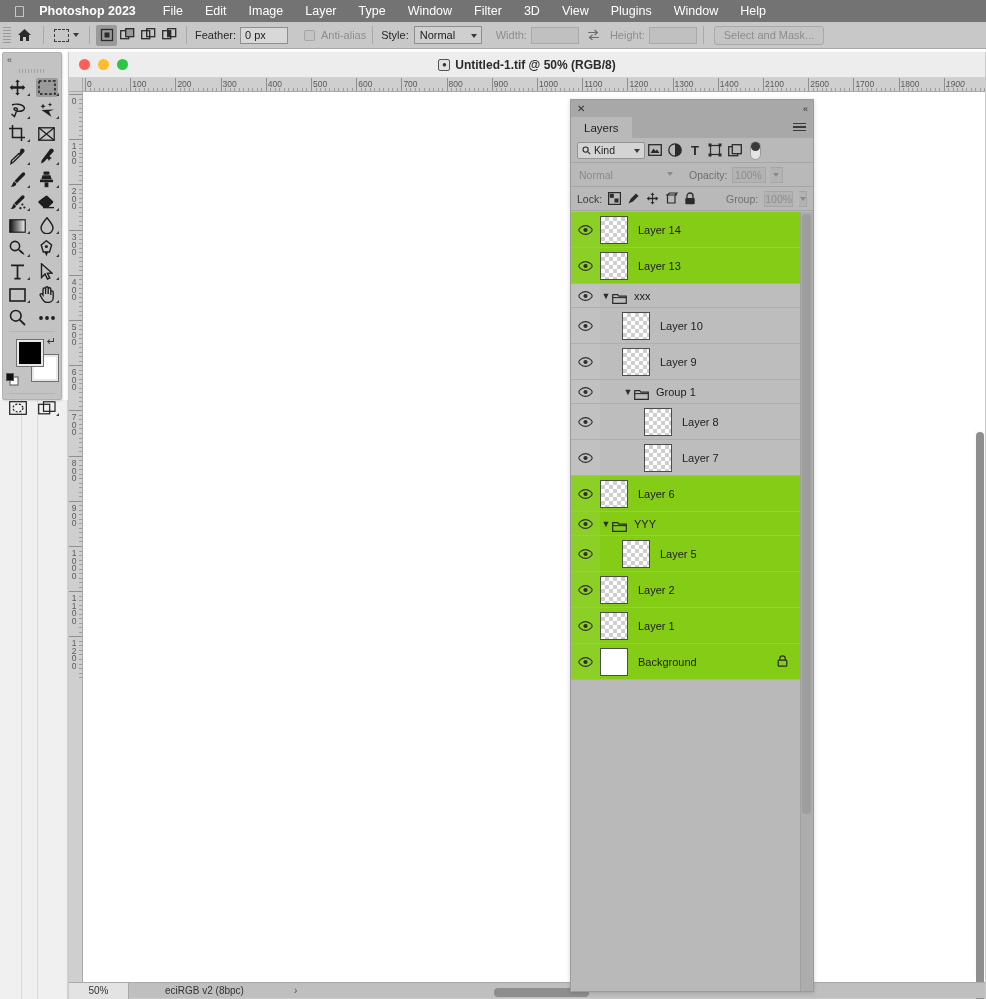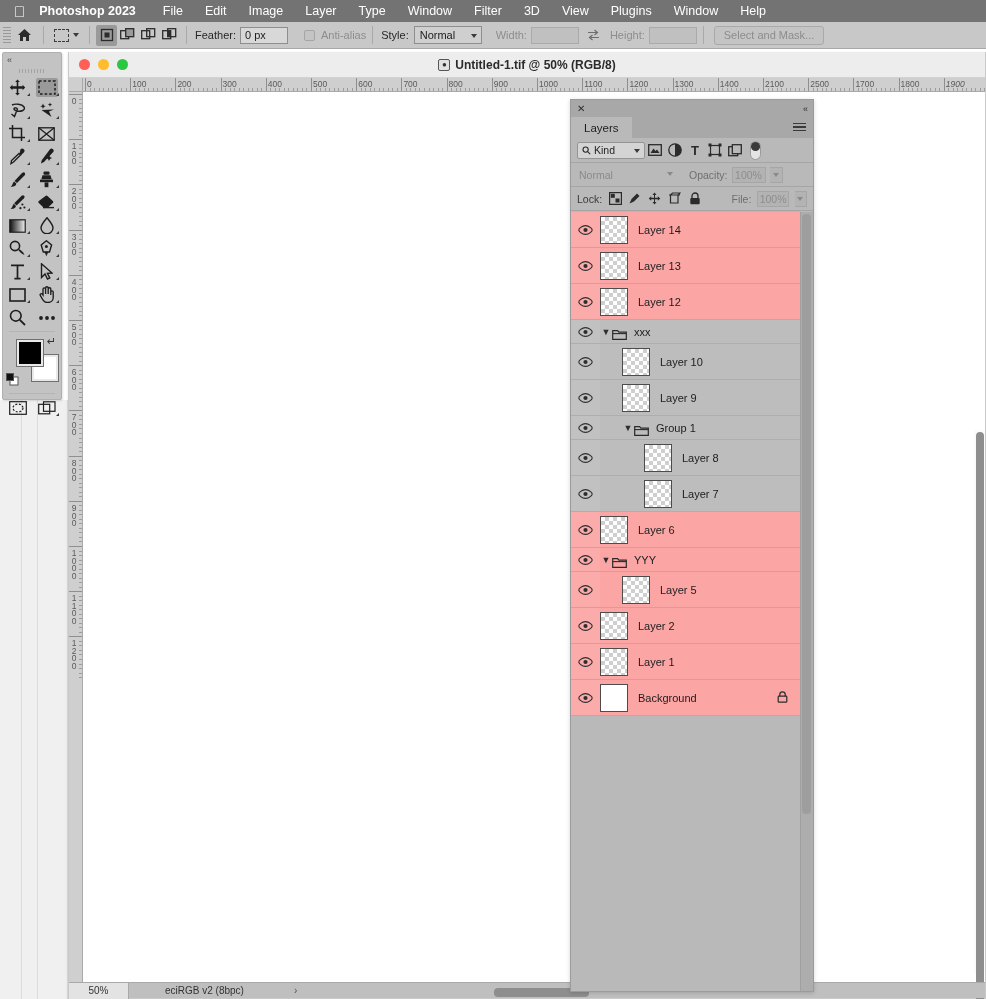--- a/index.html
+++ b/index.html
@@ -207,21 +207,21 @@
   }
   .lockico { width:15px;height:15px;display:flex;align-items:center;justify-content:center;}
   .fill-lab { margin-left:24px; color:#6f6f6f;}
 
   .layerlist { position:absolute; left:0; top:112px; width:230px; bottom:0;
     background:#b9b9b9; overflow:hidden;}
   .lrow {
     height:36px; display:flex; align-items:center; position:relative;
     border-bottom:1px solid #aeaeae; background:#bdbdbd;
   }
-  .lrow.sel { background:#fca5a5; }
+  .lrow.sel { background:#84cc16; }
   .lrow.grouprow { height:24px; }
   .eye { width:29px; display:flex;align-items:center;justify-content:center; flex:none;}
   .eyebox{ position:absolute; left:0; top:0; bottom:0; width:29px; background:rgba(255,255,255,.07);}
   .thumb {
     width:28px;height:28px; border:1.5px solid #4c4c4c; flex:none;
     background-color:#fff;
     background-image:
       linear-gradient(45deg,#cfcfcf 25%,transparent 25%,transparent 75%,#cfcfcf 75%),
       linear-gradient(45deg,#cfcfcf 25%,transparent 25%,transparent 75%,#cfcfcf 75%);
     background-size:8px 8px; background-position:0 0,4px 4px;
@@ -817,21 +817,21 @@
         <svg width="13" height="13" viewBox="0 0 13 13">
             <path d="M1 3 H12 M2.5 3 V11 H10 V3 M2.5 3 L4.5 1 H12 L10 3" fill="none" stroke="#2b2b2b" stroke-width="1.2"></path>
           </svg>
       </span>
       <span class="lockico">
         <svg width="12" height="13" viewBox="0 0 12 13">
             <path d="M3 6 V4 a3 3 0 0 1 6 0 V6" fill="none" stroke="#2b2b2b" stroke-width="1.3"></path>
             <rect x="1.3" y="6" width="9.4" height="6.2" rx="1" fill="#2b2b2b"></rect>
           </svg>
       </span>
-      <span class="fill-lab">File:</span>
+      <span class="fill-lab">Group:</span>
       <span class="opac-val">100%</span>
       <span class="spin">
         <span class="caret" style="border-top-color:#8a8a8a"></span>
       </span>
     </div>
 
     <div class="layerlist" id="layerlist">
         <div class="lrow sel">
           <span class="eyebox"></span>
           <span class="eye">
@@ -848,32 +848,20 @@
           <span class="eyebox"></span>
           <span class="eye">
             <svg width="15" height="10" viewBox="0 0 15 10">
               <path d="M7.5 0.6 C11.4 0.6 14.2 4 14.2 5 C14.2 6 11.4 9.4 7.5 9.4 C3.6 9.4 0.8 6 0.8 5 C0.8 4 3.6 0.6 7.5 0.6 Z" fill="none" stroke="#1e1e1e" stroke-width="1.1"></path>
               <circle cx="7.5" cy="5" r="2.1" fill="#1e1e1e"></circle>
             </svg>
           </span>
           <span style="width:0px;flex:none"></span>
           <span class="thumb"></span>
           <span class="lname">Layer 13</span>
-        </div>
-        <div class="lrow sel">
-          <span class="eyebox"></span>
-          <span class="eye">
-            <svg width="15" height="10" viewBox="0 0 15 10">
-              <path d="M7.5 0.6 C11.4 0.6 14.2 4 14.2 5 C14.2 6 11.4 9.4 7.5 9.4 C3.6 9.4 0.8 6 0.8 5 C0.8 4 3.6 0.6 7.5 0.6 Z" fill="none" stroke="#1e1e1e" stroke-width="1.1"></path>
-              <circle cx="7.5" cy="5" r="2.1" fill="#1e1e1e"></circle>
-            </svg>
-          </span>
-          <span style="width:0px;flex:none"></span>
-          <span class="thumb"></span>
-          <span class="lname">Layer 12</span>
         </div>
         <div class="lrow grouprow">
           <span class="eyebox"></span>
           <span class="eye">
             <svg width="15" height="10" viewBox="0 0 15 10">
               <path d="M7.5 0.6 C11.4 0.6 14.2 4 14.2 5 C14.2 6 11.4 9.4 7.5 9.4 C3.6 9.4 0.8 6 0.8 5 C0.8 4 3.6 0.6 7.5 0.6 Z" fill="none" stroke="#1e1e1e" stroke-width="1.1"></path>
               <circle cx="7.5" cy="5" r="2.1" fill="#1e1e1e"></circle>
             </svg>
           </span>
           <span style="width:0px;flex:none"></span>

